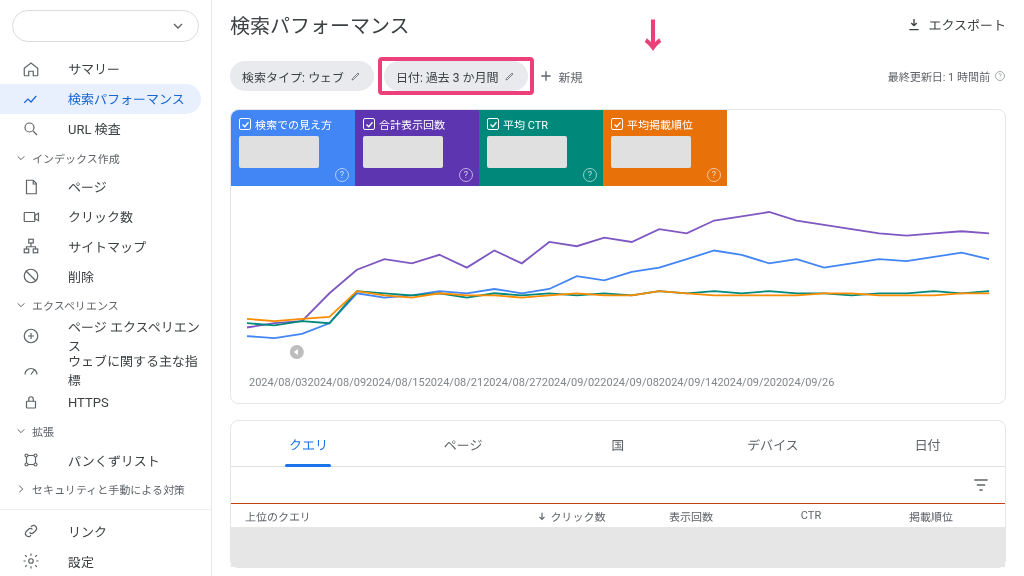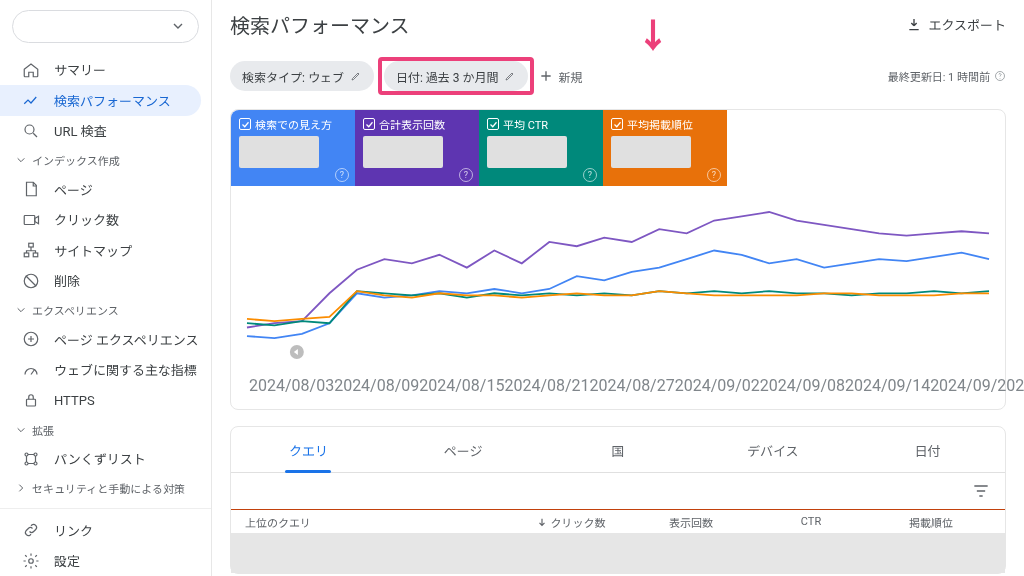--- a/index.html
+++ b/index.html
@@ -3,21 +3,21 @@
 <meta charset="utf-8">
 <style>
 *{margin:0;padding:0;box-sizing:border-box;font-family:"Roboto","Noto Sans JP","Helvetica Neue",Arial,sans-serif}
 body{background:#fff;color:#3c4043;width:1024px;height:576px;overflow:hidden}
 .app{display:flex;height:100%}
 .sidebar{width:212px;height:100%;border-right:1px solid #e7e7e7;padding-top:10px;display:flex;flex-direction:column;gap:0}
 .property-select{margin:0 12px 12px 12px;height:36px;border:1px solid #dadce0;border-radius:18px;display:flex;align-items:center;padding:0 14px;color:#5f6368;font-size:13px;justify-content:flex-end}
 .property-select svg{width:12px;height:12px}
 .nav-heading{display:flex;align-items:center;gap:6px;padding:6px 16px;font-size:11px;color:#5f6368}
 .nav-heading svg{width:10px;height:10px}
-.nav-item{display:flex;align-items:center;gap:14px;height:34px;padding:0 0 0 22px;font-size:13px;color:#3c4043;border-radius:0 18px 18px 0;margin-right:10px;cursor:pointer}
+.nav-item{display:flex;align-items:center;gap:28px;height:34px;padding:0 0 0 22px;font-size:13px;color:#3c4043;border-radius:0 18px 18px 0;margin-right:10px;cursor:pointer}
 .nav-item.active{background:#e8f0fe;color:#1967d2}
 .nav-item .ic{width:18px;height:18px;display:flex;align-items:center;justify-content:center;color:#5f6368}
 .nav-item.active .ic{color:#1967d2}
 .nav-item .ic svg{width:18px;height:18px;stroke:currentColor;fill:none;stroke-width:1.6}
 .main{flex:1;padding:10px 18px 0 18px;height:100%;overflow:hidden}
 .page-title-row{display:flex;align-items:center;justify-content:space-between;margin-bottom:22px}
 .page-title{font-size:20px;font-weight:400;color:#3c4043}
 .export{display:flex;align-items:center;gap:6px;font-size:13px;color:#3c4043}
 .export svg{width:16px;height:16px}
 .filters-row{display:flex;align-items:center;gap:10px;margin-bottom:18px;position:relative}
@@ -35,21 +35,21 @@
 .metric{flex:0 0 124px;height:76px;padding:6px 8px 4px 8px;color:#fff;position:relative}
 .metric:first-child{border-top-left-radius:8px}
 .metric .m-h{display:flex;align-items:center;gap:4px;font-size:11px;margin-bottom:4px}
 .metric .m-h .cb{width:12px;height:12px;border:1.4px solid #fff;border-radius:2px;display:inline-flex;align-items:center;justify-content:center}
 .metric .m-h .cb svg{width:9px;height:9px}
 .metric .m-v{height:32px;width:80px;background:#e0e0e0;border-radius:2px}
 .metric .q{position:absolute;bottom:4px;right:6px;width:14px;height:14px;border:1.2px solid rgba(255,255,255,.8);border-radius:50%;display:flex;align-items:center;justify-content:center;font-size:9px;opacity:.75}
 .m-blue{background:#4285f4}.m-purple{background:#5e35b1}.m-teal{background:#00897b}.m-orange{background:#e8710a}
 .chart-area{padding:18px 8px 8px 8px}
 .chart-area svg{width:100%;height:170px;display:block}
-.xaxis{display:flex;padding:2px 4px 6px 10px;font-size:16px;color:#80868b}
+.xaxis{display:flex;padding:2px 4px 6px 10px;font-size:11px;color:#80868b}
 .tabs{display:flex;border-bottom:1px solid #e0e0e0}
 .tab{flex:1;text-align:center;padding:14px 0 12px 0;font-size:13px;color:#5f6368;cursor:pointer;position:relative}
 .tab.active{color:#1a73e8}
 .tab.active::after{content:"";position:absolute;left:50%;transform:translateX(-50%);bottom:-1px;width:46px;height:3px;background:#1a73e8;border-radius:2px}
 .table-toolbar{display:flex;justify-content:flex-end;padding:8px 14px}
 .table-toolbar svg{width:20px;height:20px;color:#5f6368}
 .thead{display:flex;align-items:center;height:24px;border-top:1px solid #c2410c;font-size:11px;color:#5f6368;padding:0 14px}
 .thead .c1{flex:1 1 auto}
 .thead .cx{width:120px;text-align:center;display:flex;align-items:center;justify-content:center;gap:4px}
 .grey-block{height:40px;background:#e6e6e6}

